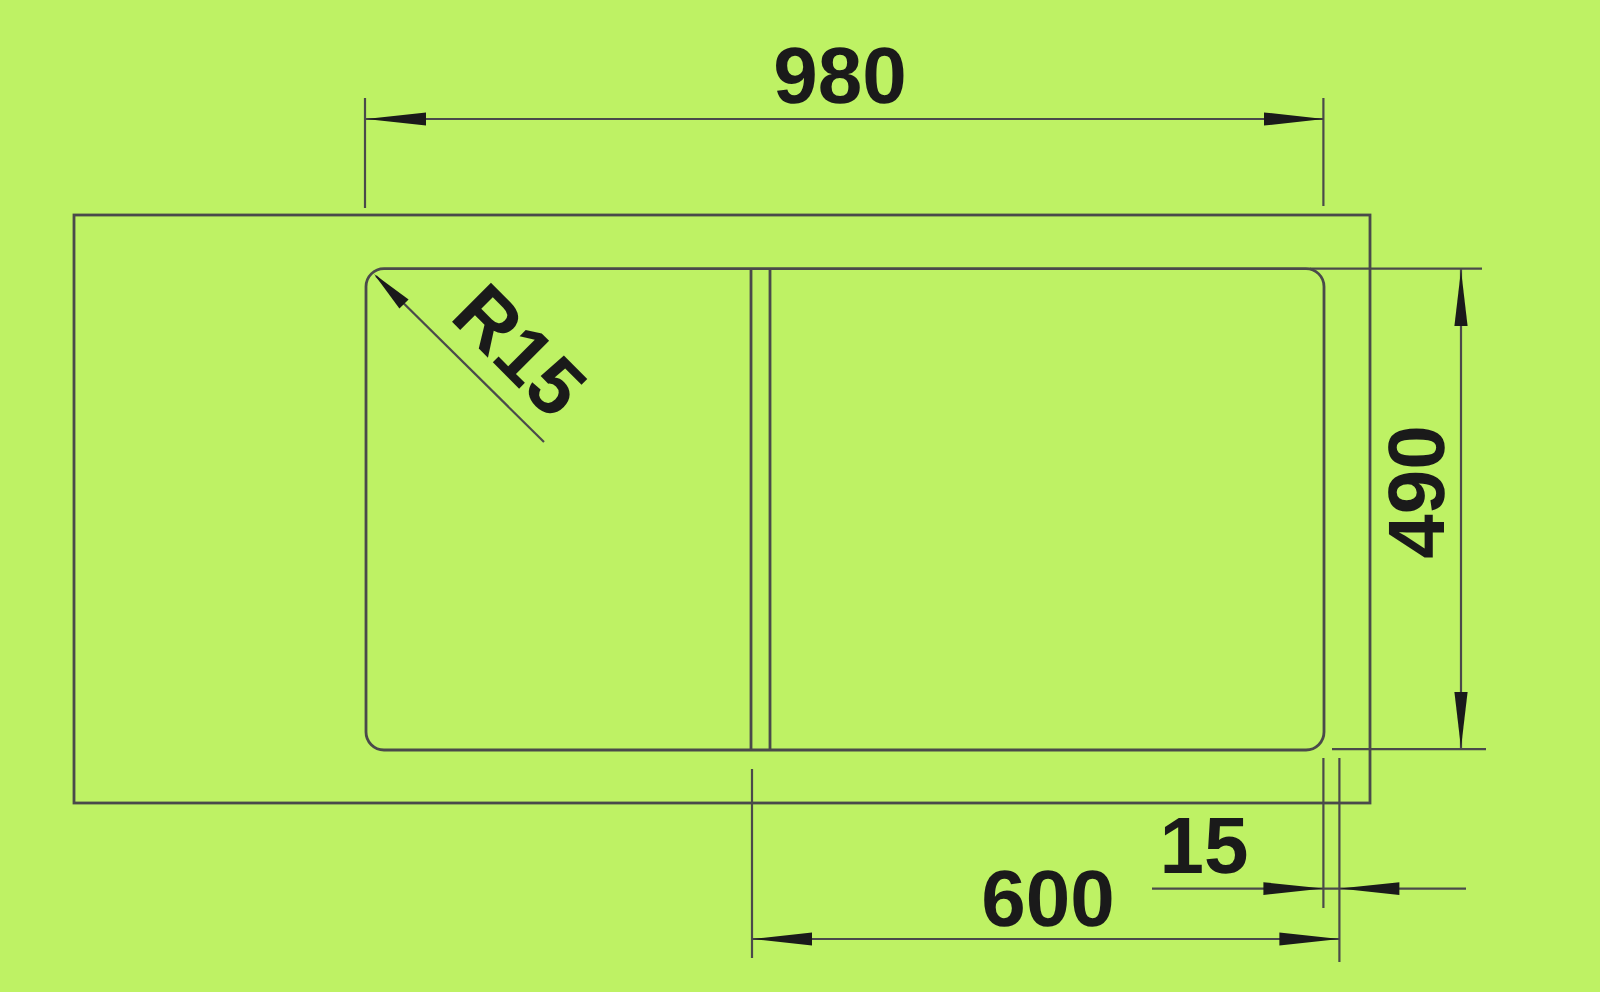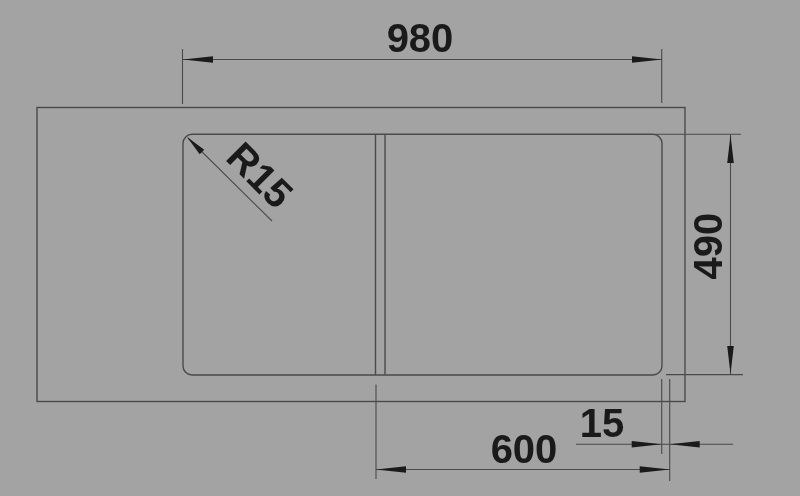--- a/index.html
+++ b/index.html
@@ -5,21 +5,21 @@
   html, body {
     margin: 0;
     padding: 0;
     background: #ffffff;
     font-family: "Liberation Sans", sans-serif;
   }
   .stage {
     position: relative;
     width: 800px;
     height: 496px;
-    background: #a3a3a3;
+    background: #bef264;
     overflow: hidden;
   }
   svg text {
     font-family: "Liberation Sans", "DejaVu Sans", sans-serif;
     font-weight: bold;
     font-size: 40px;
   }
 </style>
 </head>
 <body>

